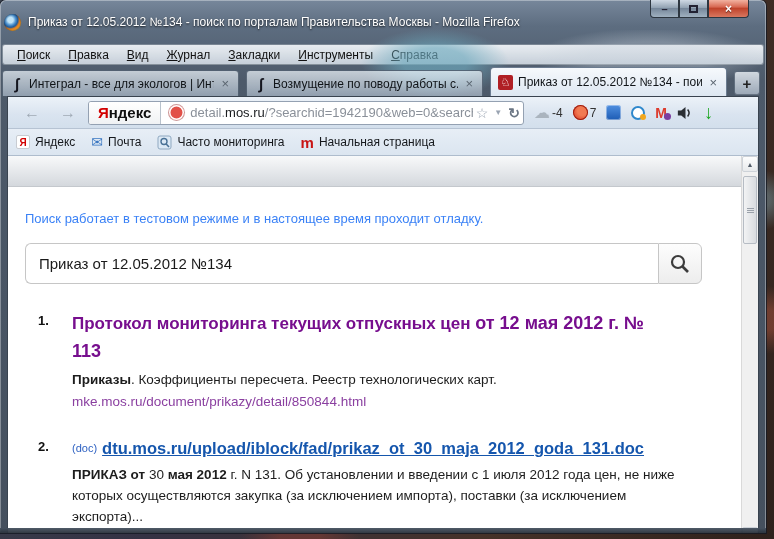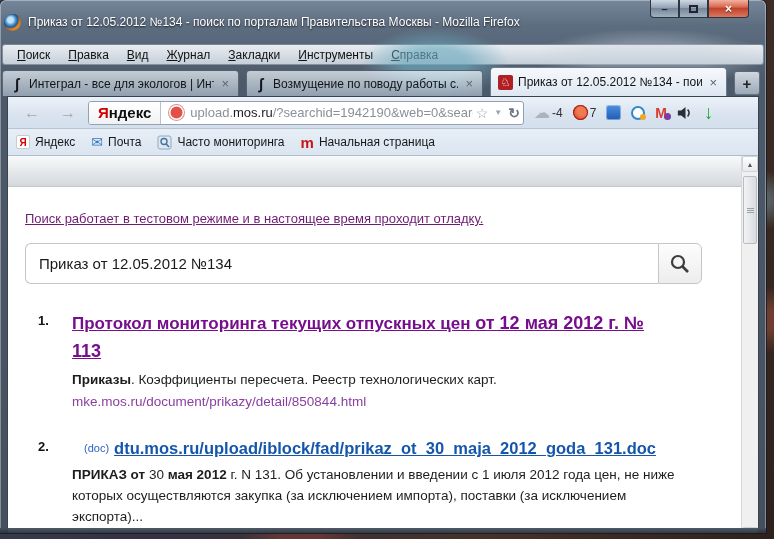--- a/index.html
+++ b/index.html
@@ -110,39 +110,39 @@
     color:#d20000; font-weight:bold; font-size:10px; line-height:13px; text-align:center; }
   .bm-mail { color:#3a77c2; font-size:14px; }
   .bm-m { color:#c81414; font-weight:bold; font-size:15px; line-height:1; }
 
   
   .content { position:relative; flex:1; background:#fff; overflow:hidden; }
   .page-band { height:31px; margin-right:17px;
     background:linear-gradient(180deg,#f8f9fa 0%,#dcе0e5 70%,#d4d8dd 100%);
     background:linear-gradient(180deg,#f8f9fa 0%,#d4d8dd 100%);
     border-bottom:1px solid #c4c8cd; }
-  .notice { margin:24px 0 0 17px; font-size:13px; color:#701a75;text-decoration:underline; }
+  .notice { margin:24px 0 0 17px; font-size:13px; color:#3b82f6; }
   .search-row { display:flex; margin:17px 56px 0 17px; height:41px; }
   .search-input { flex:1; height:41px; border:1px solid #c6c6c6; border-right:none;
     border-radius:6px 0 0 6px; padding:0 13px; font-size:15px; color:#1a1a1a;
     font-family:"Liberation Sans", sans-serif; background:#fff; outline:none; }
   .search-btn { width:44px; height:41px; border:1px solid #c6c6c6; border-radius:0 6px 6px 0;
     background:linear-gradient(180deg,#fdfdfd,#ededed); display:flex; align-items:center; justify-content:center; }
 
   .results { margin:26px 60px 0 30px; }
   .result { position:relative; padding-left:34px; margin-bottom:24px; }
   .r-num { position:absolute; left:0; top:3px; font-size:13px; font-weight:bold; color:#111; }
   .r-title { display:inline-block; font-size:17px; font-weight:700; color:#770e8e;
-    text-decoration:underline; line-height:1.55; cursor:pointer; }
+    line-height:1.55; cursor:pointer; }
   .r-title .match { font-weight:800; font-size:18px; }
   .r-snippet { margin-top:4px; font-size:13.5px; color:#1d1d1d; line-height:1.55; max-width:640px; }
   .r-snippet b { font-weight:bold; }
   .r-date { font-size:13.5px; color:#1d1d1d; line-height:1.55; }
   .r-url-purple { font-size:13.5px; color:#8a3fa0; line-height:1.6; cursor:pointer; }
-  .doc-tag { font-size:11px; color:#2f62c2; margin-right:5px; vertical-align:2px;margin-left:12px; }
+  .doc-tag { font-size:11px; color:#2f62c2; margin-right:5px; vertical-align:2px; }
   .r-link { font-size:16.5px; font-weight:700; color:#1556ad; text-decoration:underline;
     line-height:1.5; cursor:pointer; }
   .r-link .match { font-weight:800; }
 
   
   .scrollbar { position:absolute; top:0; right:0; width:17px; height:100%;
     background:#f0f0f0; border-left:1px solid #d9d9d9; display:flex; flex-direction:column; }
   .sb-btn { height:16px; display:flex; align-items:center; justify-content:center;
     font-size:7px; color:#505a66; background:linear-gradient(180deg,#fdfdfd,#e8eaec);
     border:1px solid #cdd2d8; border-radius:2px; }
@@ -207,21 +207,21 @@
 
     <div class="navbar">
       <span class="nav-arrow">←</span>
       <span class="nav-arrow">→</span>
       <div class="urlbar-group">
         <div class="yandex-btn">
           <span class="ya-red">Я</span>
             <span class="ya-black">ндекс</span>
         </div>
         <div class="favicon"></div>
-        <div class="url-text"><span>upload.</span><span class="url-domain">mos.ru</span><span>/?searchid=1942190&amp;web=0&amp;search_b=&amp;t</span></div>
+        <div class="url-text"><span>detail.</span><span class="url-domain">mos.ru</span><span>/?searchid=1942190&amp;web=0&amp;search_b=&amp;t</span></div>
         <span class="url-ctl">☆</span>
         <span class="url-ctl dd">▼</span>
         <span class="url-ctl reload">↻</span>
       </div>
       <div class="ext">
         <span class="cloud-glyph">☁</span>
         <span>-4</span>
       </div>
       <div class="ext">
         <span class="timer-glyph"></span>

